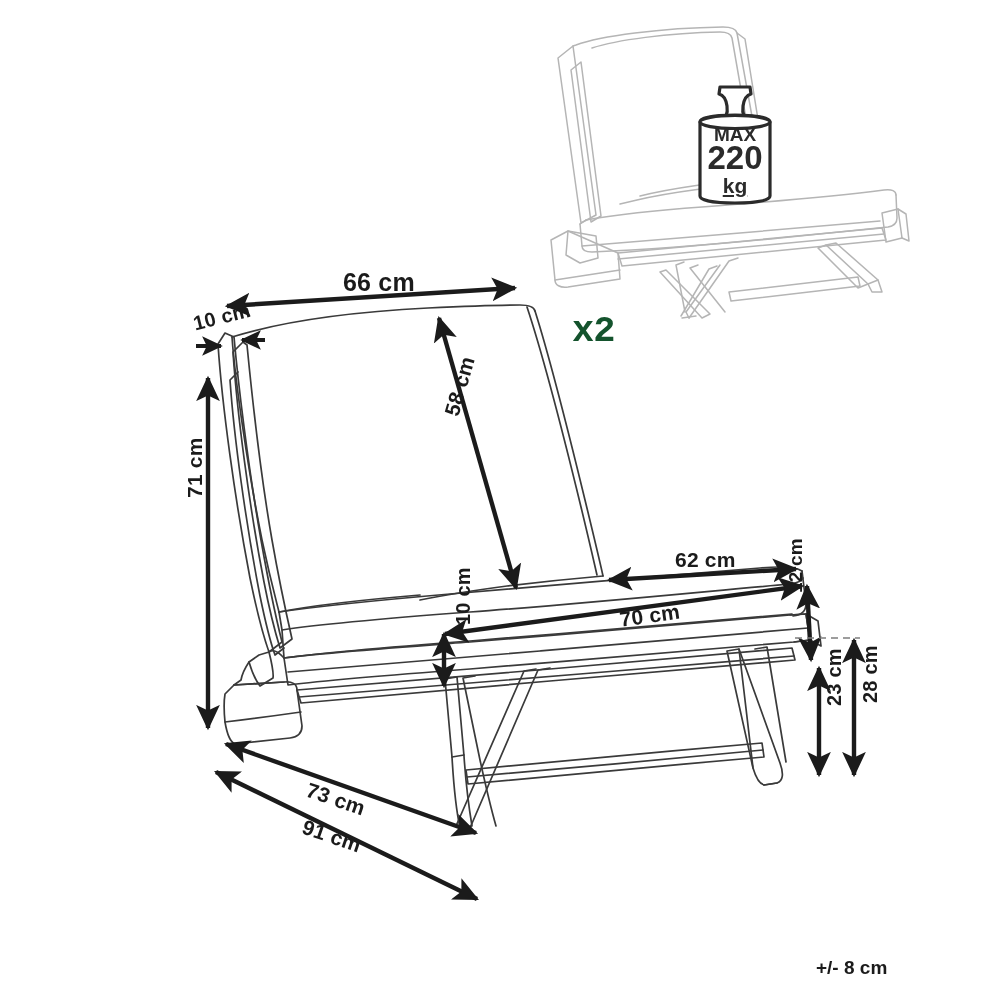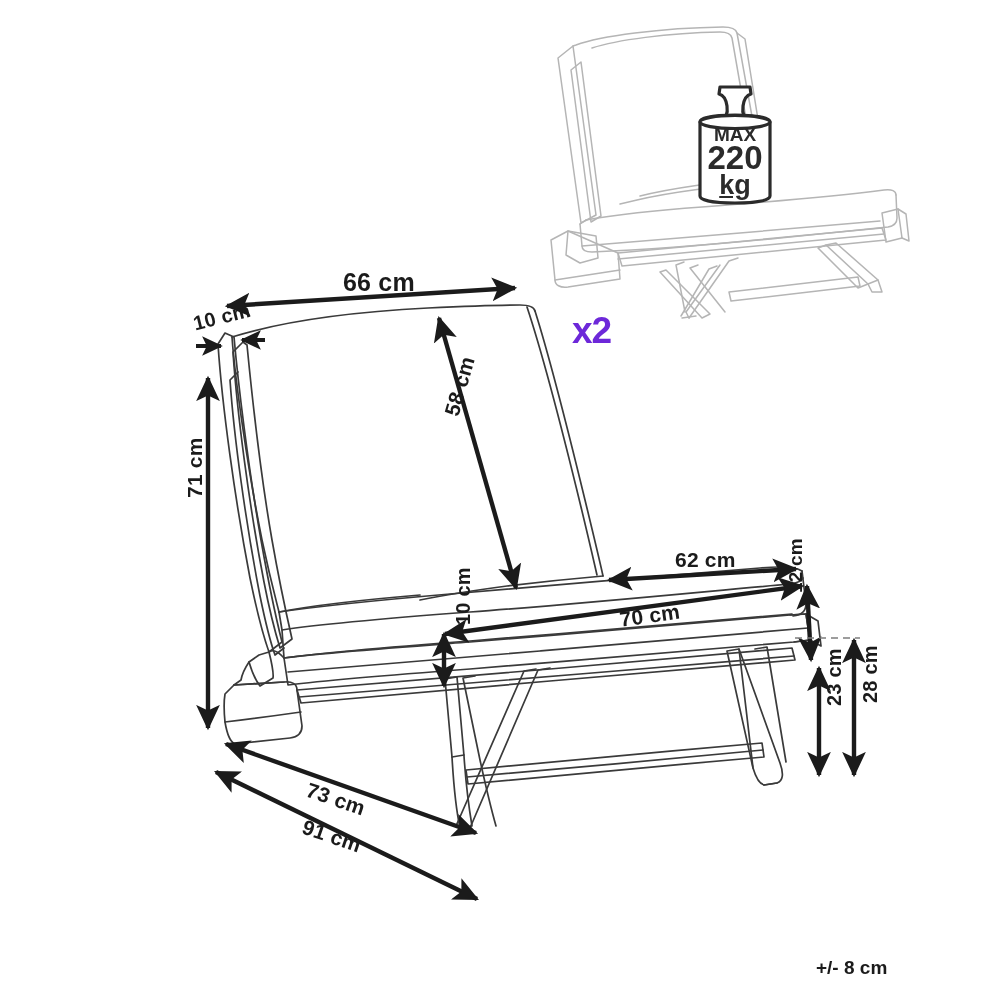--- a/index.html
+++ b/index.html
@@ -29,24 +29,24 @@
   .dim-label {
     position: absolute;
     font-family: "Liberation Sans", sans-serif;
     font-weight: bold;
     color: #1b1b1b;
     white-space: nowrap;
     letter-spacing: 0.2px;
   }
   .multiplier {
     position: absolute;
-    font-family: Liberation Sans, sans-serif;
+    font-family: Liberation Mono, monospace;
     font-weight: bold;
     font-size: 37px;
-    color: #6d28d9;
+    color: #14532d;
     letter-spacing: -1px;
   }
   .tolerance {
     position: absolute;
     font-family: "Liberation Sans", sans-serif;
     font-weight: bold;
     font-size: 19px;
     color: #1b1b1b;
     white-space: nowrap;
   }
@@ -264,21 +264,21 @@
 
       <path d="M680,122 C680,118 692,115 715,115 C738,115 750,118 750,122
                L750,196 C750,200 738,203 715,203 C692,203 680,200 680,196 Z"></path>
 
       <ellipse cx="715" cy="122" rx="35" ry="6.5"></ellipse>
     </g>
   </svg>
 
   <div class="weight-text" style="left:672px; top:125px; width:86px; font-size:19px; line-height:19px;">MAX</div>
   <div class="weight-text" style="left:672px; top:141px; width:86px; font-size:33px; line-height:34px;">220</div>
-  <div class="weight-text" style="left:672px; top:175px; width:86px; font-size:27px; line-height:21px;text-decoration:underline;">kg</div>
+  <div class="weight-text" style="left:672px; top:175px; width:86px; font-size:21px; line-height:21px;text-decoration:underline;">kg</div>
 
   <div class="multiplier" style="left:552px; top:310px;">x2</div>
 
   <div class="dim-label" style="left:323px; top:268px; font-size:25px;">66 cm</div>
 
   <div class="dim-label" style="left:171px; top:313px; font-size:20px; transform:rotate(-14deg); transform-origin:left top;">10 cm</div>
 
   <div class="dim-label" style="left:420px; top:412px; font-size:21px; transform:rotate(-74deg); transform-origin:left top;">58 cm</div>
 
   <div class="dim-label" style="left:163px; top:498px; font-size:21px; transform:rotate(-90deg); transform-origin:left top;">71 cm</div>

